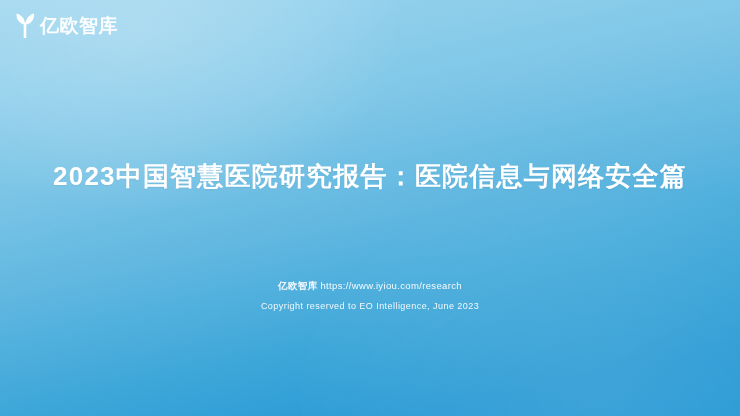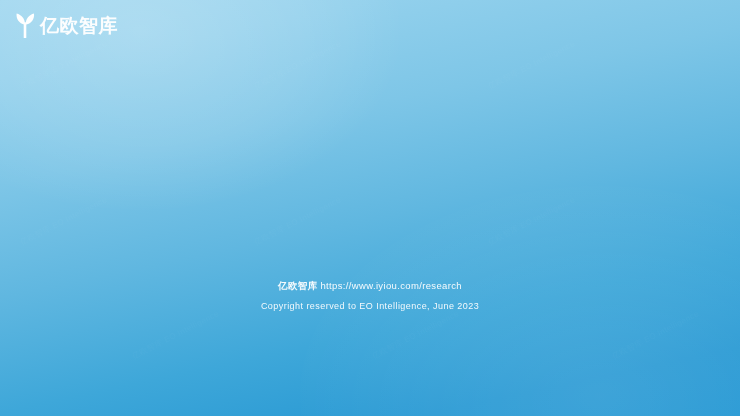--- a/index.html
+++ b/index.html
@@ -162,20 +162,21 @@
     <span>
       <svg class="logo-mark" viewBox="0 0 22 26" xmlns="http://www.w3.org/2000/svg" aria-hidden="true">
         <path d="M11 11.6 L11 25.2" stroke="#ffffff" stroke-width="2.6" stroke-linecap="round" fill="none"></path>
         <path d="M11 12.4 C11 6.6 7.4 2.6 2.6 1.4 C2.0 7.0 5.2 11.2 10.4 12.6 Z" fill="#ffffff"></path>
         <path d="M11.6 12.4 C11.6 6.6 15.2 2.6 20.0 1.4 C20.6 7.0 17.4 11.2 12.2 12.6 Z" fill="#ffffff"></path>
       </svg>
     </span>
     <span class="logo-text">亿欧智库</span>
   </div>
 
+  <div class="title">2023中国智慧医院研究报告：医院信息与网络安全篇</div>
 
   <div class="footer">
     <div class="footer-line1">
       <span class="brand">亿欧智库</span><span>https://www.iyiou.com/research</span>
     </div>
     <div class="footer-line2">Copyright reserved to EO Intelligence, June 2023</div>
   </div>
 
 </div>
 

